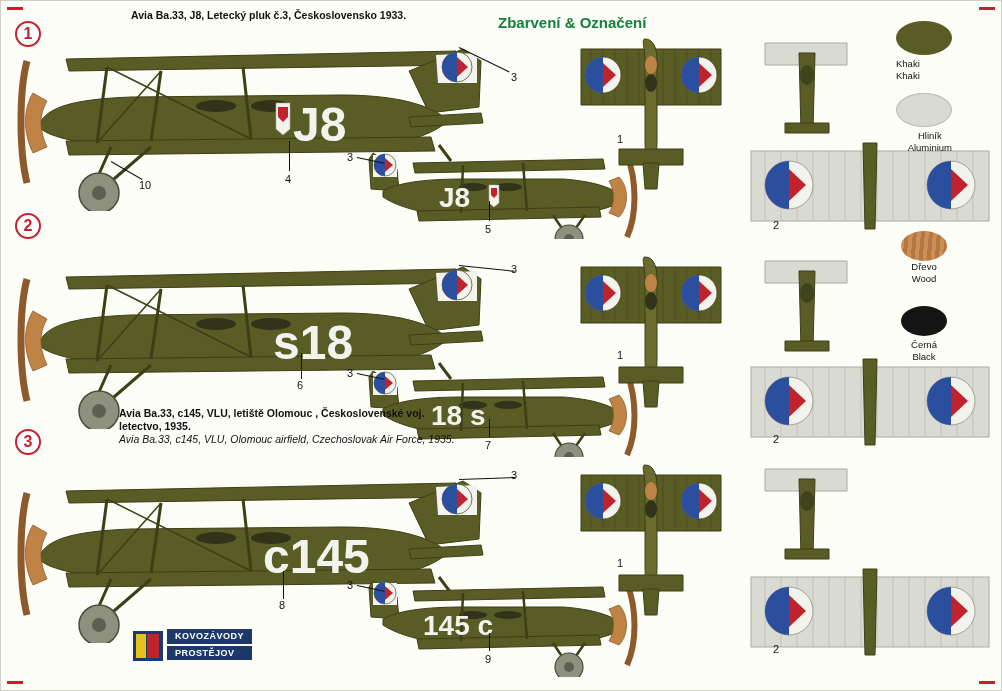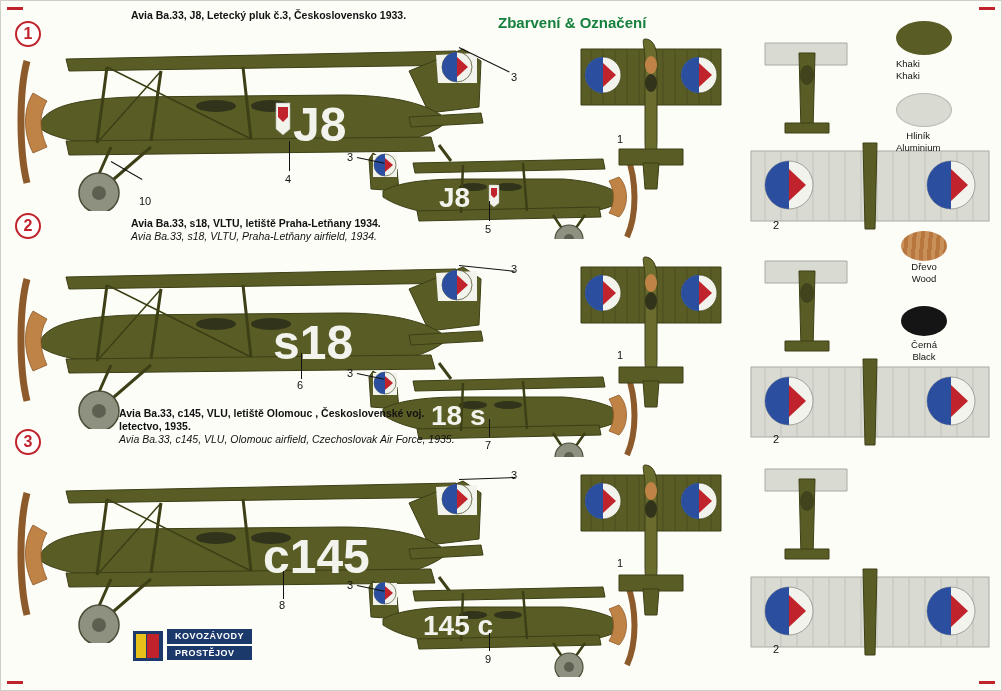--- a/index.html
+++ b/index.html
@@ -144,21 +144,21 @@
 
     <text class="code-text" x="282" y="120" font-size="48">J8</text>
 
     <path d="M265,82 l14,0 l0,26 l-7,6 l-7,-6 Z" fill="#f2f3ec" stroke="#b0b2a4" stroke-width="0.6"></path>
     <path d="M267,86 l10,0 l0,10 l-5,5 l-5,-5 Z" fill="#c0232b"></path>
   </svg>
 
   <div class="abs leader-label" style="left:510px;top:70px;">3</div>
   <div class="abs lead" style="left:458px;top:46px;width:56px;height:1px;transform:rotate(26deg);transform-origin:left center;"></div>
 
-  <div class="abs leader-label" style="left:138px;top:194px;">10</div>
+  <div class="abs leader-label" style="left:138px;top:178px;">10</div>
   <div class="abs lead" style="left:110px;top:160px;width:36px;height:1px;transform:rotate(30deg);transform-origin:left center;"></div>
 
   <div class="abs leader-label" style="left:284px;top:172px;">4</div>
   <div class="abs lead" style="left:288px;top:140px;width:1px;height:30px;"></div>
 
   <svg class="abs" style="left:352px;top:128px;" width="300" height="110" viewBox="0 0 300 110">
 
     <path d="M44,40 L20,24 L16,30 L18,60 L46,62 Z" fill="#5a5c25" stroke="#3d3f16" stroke-width="1"></path>
     <path d="M20,26 L44,26 L44,48 L20,48 Z" fill="#f2f3ec"></path>
     <circle cx="32" cy="36" r="11" fill="#f2f3ec" stroke="#3d3f16" stroke-width="0.6"></circle>
@@ -235,21 +235,21 @@
   <div class="abs leader-label" style="left:772px;top:218px;">2</div>
 
   <div class="abs" style="left:895px;top:20px;display:flex;flex-direction:column;align-items:flex-start;gap:3px;">
     <div class="swatch-khaki"></div>
     <div class="key-label">
       <div>Khaki</div>
       <div>Khaki</div>
     </div>
   </div>
 
-  <div class="abs" style="left:895px;top:92px;display:flex;flex-direction:column;align-items:flex-start;gap:3px;">
+  <div class="abs" style="left:895px;top:92px;display:flex;flex-direction:column;align-items:flex-end;gap:3px;">
     <div class="swatch-alu"></div>
     <div class="key-label">
       <div>Hliník</div>
       <div>Aluminium</div>
     </div>
   </div>
 
   <div class="abs" style="left:900px;top:230px;display:flex;flex-direction:column;align-items:center;gap:0;">
     <div class="swatch-wood"></div>
     <div class="key-label">
@@ -261,24 +261,20 @@
   <div class="abs" style="left:900px;top:305px;display:flex;flex-direction:column;align-items:center;gap:3px;">
     <div class="swatch-black"></div>
     <div class="key-label">
       <div>Černá</div>
       <div>Black</div>
     </div>
   </div>
 
   <div class="abs num-badge" style="left:14px;top:212px;">2</div>
 
-  <div class="abs cap" style="left:130px;top:216px;">
-    <div class="cz">Avia Ba.33, s18, VLTU, letiště Praha-Letňany 1934.</div>
-    <div class="en">Avia Ba.33, s18, VLTU, Praha-Letňany airfield, 1934.</div>
-  </div>
 
   <svg class="abs" style="left:10px;top:238px;" width="500" height="190" viewBox="0 0 500 190">
     <path d="M55,38 L445,30 L450,44 L58,50 Z" fill="#5a5c25" stroke="#3d3f16" stroke-width="1"></path>
     <path d="M398,50 L452,28 L470,40 L468,86 L418,92 Z" fill="#5a5c25" stroke="#3d3f16" stroke-width="1"></path>
     <path d="M425,34 L466,32 L466,62 L427,62 Z" fill="#f2f3ec"></path>
     <circle cx="446" cy="46" r="15" fill="#f2f3ec" stroke="#3d3f16" stroke-width="0.7"></circle>
     <path d="M446,31 a15,15 0 0 0 0,30 Z" fill="#2b4f9e"></path>
     <path d="M446,36 l11,10 l-11,10 Z" fill="#c0232b"></path>
     <path d="M30,100 C40,84 70,78 120,76 L330,74 C380,74 412,82 430,94 L432,104 C412,118 380,126 330,126 L120,126 C70,124 40,116 30,108 Z" fill="#5a5c25" stroke="#3d3f16" stroke-width="1"></path>
     <ellipse cx="205" cy="85" rx="20" ry="6" fill="#31331a"></ellipse>

